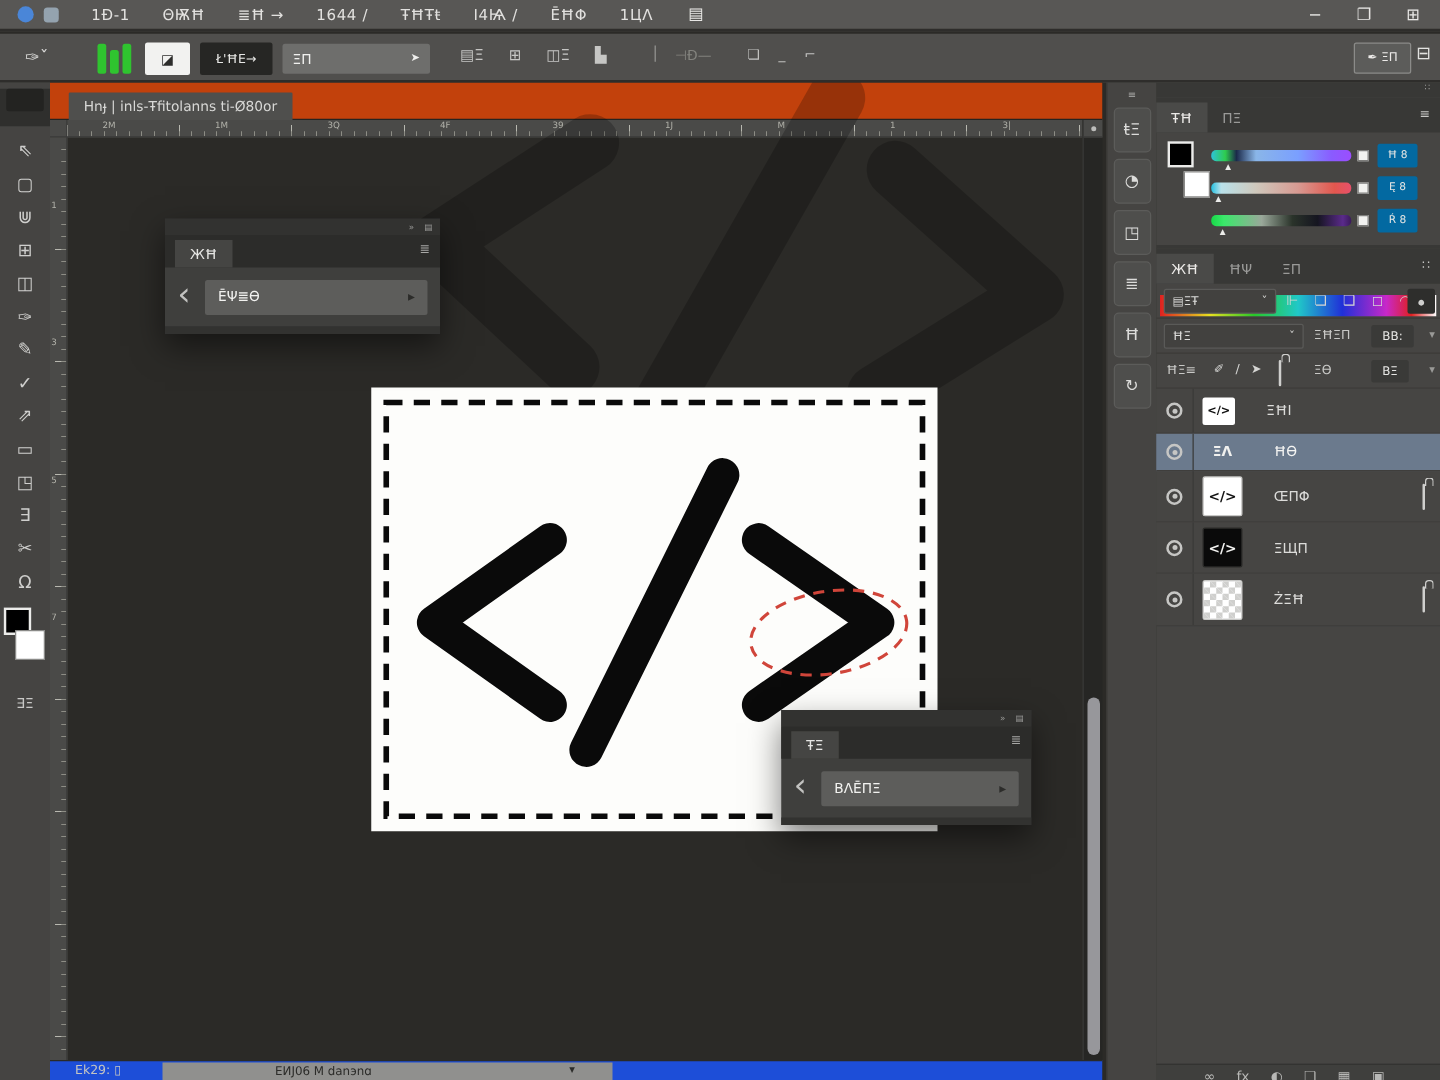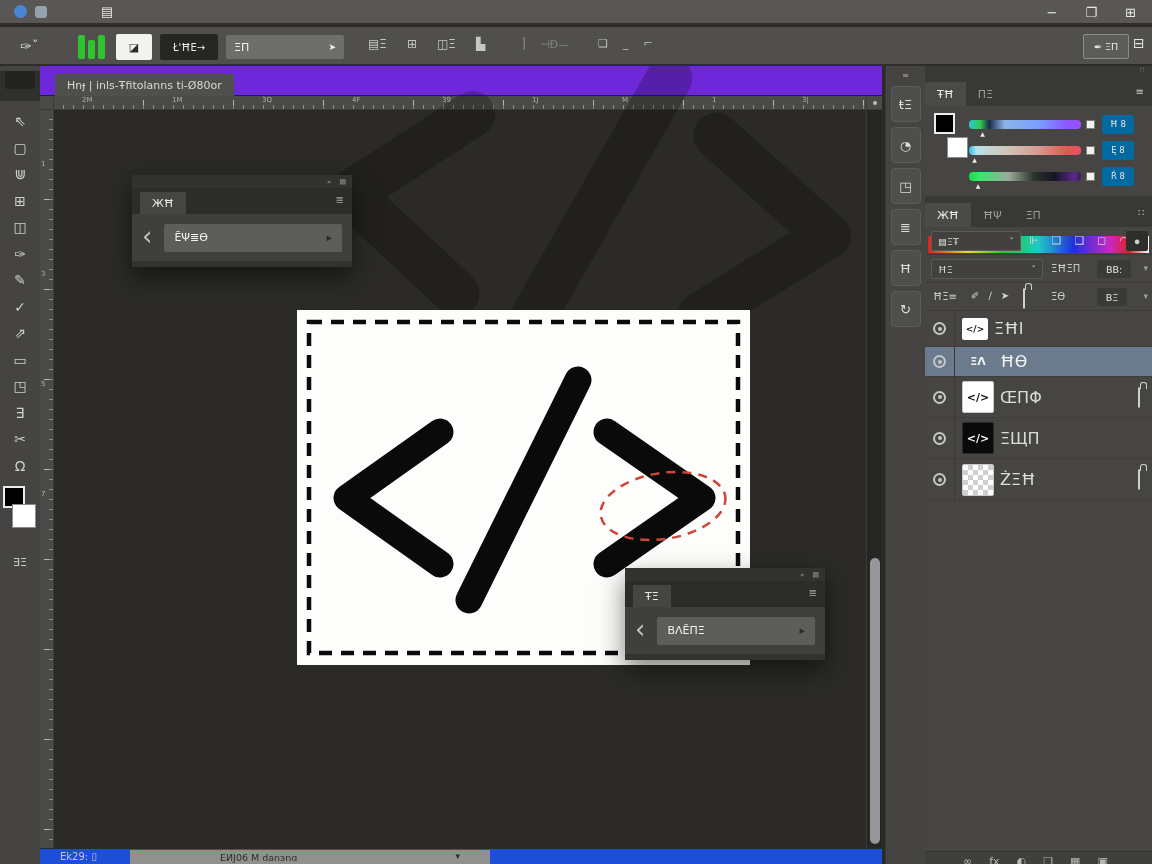--- a/index.html
+++ b/index.html
@@ -40,21 +40,21 @@
   .lt-topblock { height:30px; background:#2f2f2d; }
   .lt-topblock i { display:block; width:30px; height:18px; margin:5px auto 0; background:#232321; border-radius:2px; }
   .lt-icons { display:flex; flex-direction:column; align-items:center; padding-top:8px; }
   .tool-glyph { height:26.5px; font-size:14px; color:#cfcfcd; line-height:24px; cursor:pointer; }
   .lt-swatches { position:relative; height:62px; margin-top:6px; }
   .swatch-fg { position:absolute; left:3px; top:0; width:22px; height:22px; background:#000; border:2px solid #ececea; }
   .swatch-bg { position:absolute; left:12px; top:18px; width:24px; height:24px; background:#fff; border:1px solid #8a8a88; }
   .lt-bottom { text-align:center; margin-top:8px; font-size:11px; color:#c8c8c6; }
   
   .canvas-zone { position:absolute; left:40px; top:66px; width:842px; height:798px; background:#2b2a27; overflow:hidden; }
-  .tabstrip { position:absolute; left:0; top:0; right:0; height:30px; background:#6d28d9; border-bottom:1px solid #242422; }
+  .tabstrip { position:absolute; left:0; top:0; right:0; height:30px; background:#c2410c; border-bottom:1px solid #242422; }
   .doc-tab { position:absolute; left:15px; top:8px; height:22px; background:#4f4f4d; padding:0 12px; font-size:11px; color:#d8d8d6; display:flex; align-items:center; border-radius:1px 1px 0 0; }
   .ruler-corner { position:absolute; left:0; top:30px; width:14px; height:14px; background:#4a4a48; border-right:1px solid #3a3a38; border-bottom:1px solid #3a3a38; }
   .ruler-h { position:absolute; left:14px; top:30px; right:16px; height:14px; background:#4a4a48; border-bottom:1px solid #3a3a38;
     background-image:repeating-linear-gradient(to right, transparent 0 9px, #8d8d85 9px 10px),
                      repeating-linear-gradient(to right, transparent 0 89px, #b8b8b0 89px 90px);
     background-size:100% 4px,100% 9px; background-position:0 100%,0 100%; background-repeat:repeat-x; }
   .ruler-h .rlabel { position:absolute; top:0; font-size:7px; color:#b2b2aa; }
   .ruler-v { position:absolute; left:0; top:44px; width:14px; bottom:16px; background:#4a4a48; border-right:1px solid #3a3a38;
     background-image:repeating-linear-gradient(to bottom, transparent 0 9px, #8d8d85 9px 10px),
                      repeating-linear-gradient(to bottom, transparent 0 89px, #b8b8b0 89px 90px);
@@ -123,36 +123,46 @@
   .layer-row.selected { background:#6b7a8d; }
   .eye-col { width:30px; align-self:stretch; display:flex; align-items:center; justify-content:center; border-right:1px solid #3a3a38; }
   .eye { width:13px; height:13px; border:2px solid #c6c6c4; border-radius:50%; position:relative; }
   .eye::after { content:""; position:absolute; left:2.5px; top:2.5px; width:4px; height:4px; background:#c6c6c4; border-radius:50%; }
   .thumb { margin-left:7px; display:flex; align-items:center; justify-content:center; font-weight:bold; color:#111; background:#fff; border-radius:2px; flex:none; }
   .thumb.small { width:26px; height:22px; font-size:9px; }
   .thumb.large { width:32px; height:32px; font-size:11px; border:1px solid #c8c8c6; }
   .thumb.black { background:#0a0a0a; color:#f4f4f2; border:1px solid #2a2a28; }
   .thumb.checker { background-image:linear-gradient(45deg,#cfcfcd 25%,transparent 25%,transparent 75%,#cfcfcd 75%),linear-gradient(45deg,#cfcfcd 25%,#fff 25%,#fff 75%,#cfcfcd 75%); background-size:10px 10px; background-position:0 0,5px 5px; background-color:#fff; }
   .thumb.glyph { background:transparent; color:#f0f0ee; font-size:11px; width:32px; height:20px; border:none; }
-  .layer-name { margin-left:6px; font-size:16px; color:#dcdcda; }
+  .layer-name { margin-left:25px; font-size:11px; color:#dcdcda; }
   .layer-row.selected .layer-name { color:#f4f4f2; }
   .layer-lock { position:absolute; right:12px; }
   .lock { width:10px; height:8px; border:1.5px solid #cfcfcd; border-radius:1px; position:relative; margin-top:5px; }
   .lock::before { content:""; position:absolute; top:-6px; left:1px; width:5px; height:6px; border:1.5px solid #cfcfcd; border-bottom:none; border-radius:3px 3px 0 0; }
   .layers-footer { position:absolute; left:0; right:0; bottom:0; height:13px; background:#3f3f3d; border-top:1px solid #333331; overflow:hidden; }
   .layers-footer .row { display:flex; gap:17px; padding:3px 0 0 38px; font-size:11px; color:#b8b8b6; }
 </style>
 </head>
 <body>
 
 <div id="app">
 
   <div class="menubar">
     <span class="menu-logo-dot"></span>
     <span class="menu-logo-sq"></span>
+    <span class="menu-items">
+        <span class="menu-item">1Ɖ-1</span>
+        <span class="menu-item">ΘѬĦ</span>
+        <span class="menu-item">≣Ħ →</span>
+        <span class="menu-item">1644 ∕</span>
+        <span class="menu-item">ŦĦŦŧ</span>
+        <span class="menu-item">I4Ѩ ∕</span>
+        <span class="menu-item">ĒĦΦ</span>
+        <span class="menu-item">1ЦΛ</span>
+      </span>
     <span class="menu-print">▤</span>
     <span class="win-controls">
         <span class="win-ctrl">−</span>
         <span class="win-ctrl">❐</span>
         <span class="win-ctrl">⊞</span>
       </span>
   </div>
 
   <div class="optionsbar">
     <span class="ob-tool">✑ˇ</span>

